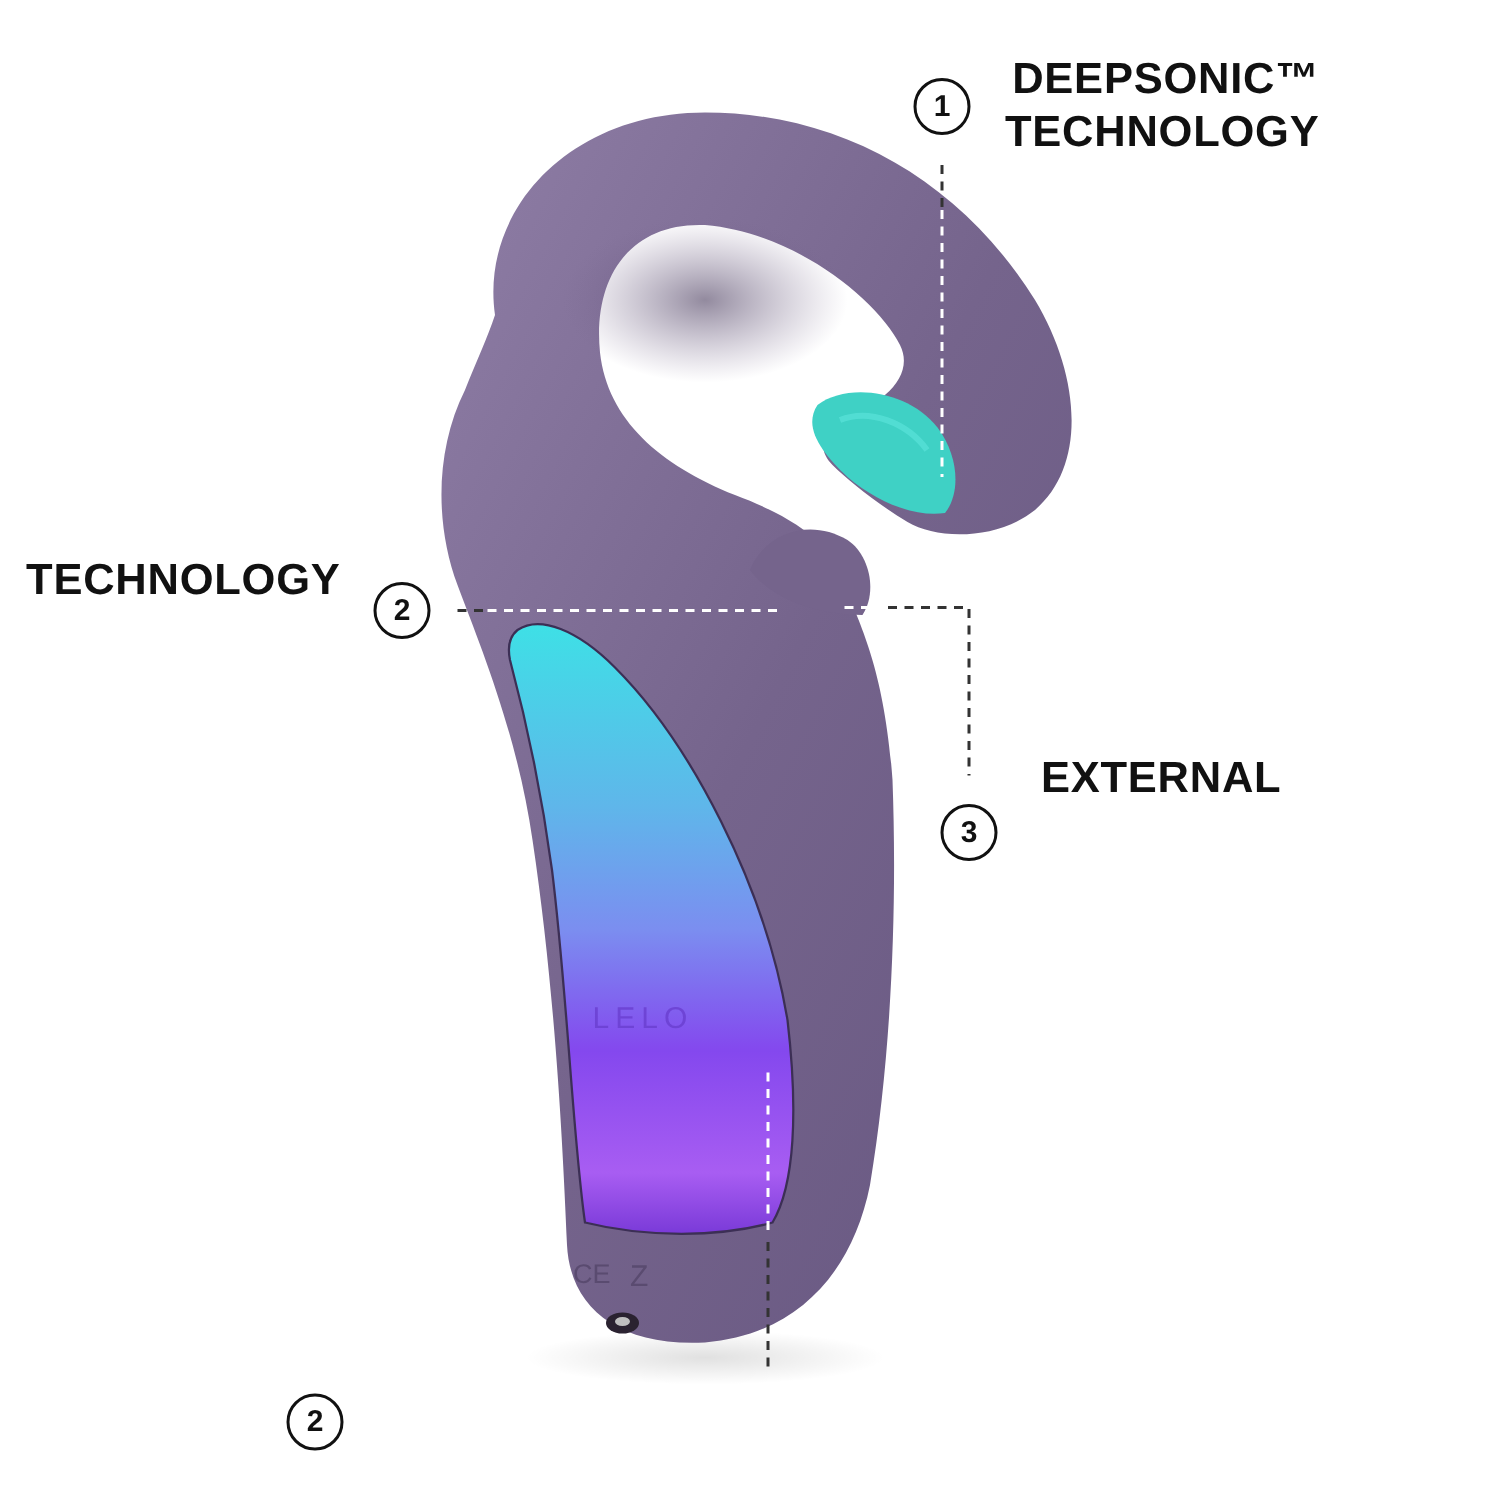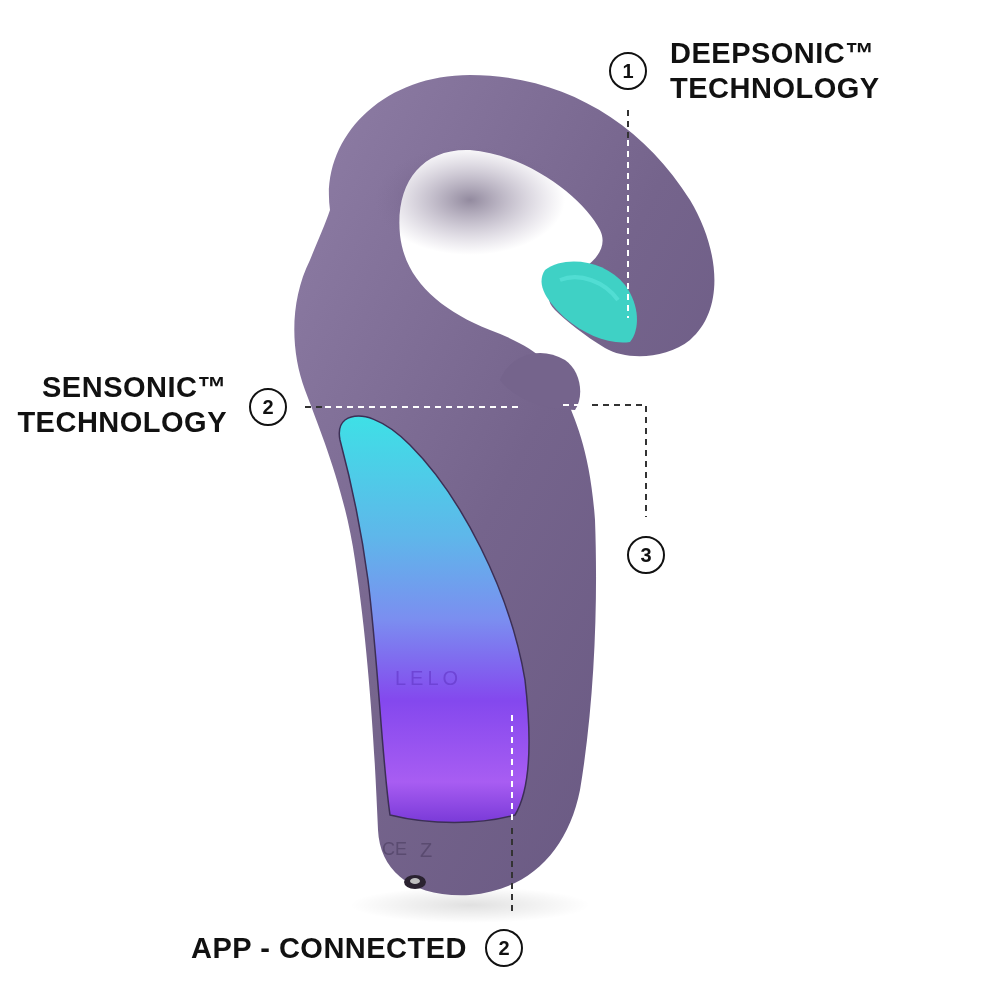--- a/index.html
+++ b/index.html
@@ -2,21 +2,21 @@
 <html><head>
   <meta charset="utf-8">
   <style>
     html, body { margin: 0; padding: 0; background: #ffffff; }
     body { width: 1000px; height: 1000px; position: relative; overflow: hidden;
            font-family: "Liberation Sans", "DejaVu Sans", sans-serif; }
     .canvas { position: absolute; left: 0; top: 0; width: 1000px; height: 1000px; }
     .product { position: absolute; left: 0; top: 0; width: 1000px; height: 1000px; }
     .label { position: absolute; font-weight: 700; color: #111111; font-size: 29px;
              line-height: 35px; letter-spacing: 0.5px; text-transform: uppercase; }
-    .label span { display: block; white-space: nowrap; }
+    .label span { display: block; white-space: nowrap; text-align: right; }
     .label.right { text-align: right; }
     .badge { position: absolute; width: 38px; height: 38px; border: 2.5px solid #111111;
              border-radius: 50%; box-sizing: border-box; display: flex; align-items: center;
              justify-content: center; font-weight: 700; font-size: 20px; color: #111111;
              background: #ffffff; }
     .inline-row { position: absolute; display: flex; align-items: center; gap: 18px; }
     .inline-row .txt { font-weight: 700; font-size: 29px; color: #111111; letter-spacing: 0.5px; white-space: nowrap; }
     .inline-row .badge { position: static; }
   </style>
 </head>
@@ -118,27 +118,26 @@
     <line x1="512" y1="828" x2="512" y2="915" stroke="#333" stroke-width="2" stroke-dasharray="6 5"></line>
   </svg>
 
   <div class="badge" style="left:609px; top:52px;">1</div>
   <div class="label" style="left:670px; top:36px;">
     <span>DEEPSONIC™</span>
     <span>TECHNOLOGY</span>
   </div>
 
   <div class="label right" style="right:773px; top:370px;">
-    <span>SENSONIC™</span>
     <span>TECHNOLOGY</span>
   </div>
   <div class="badge" style="left:249px; top:388px;">2</div>
 
   <div class="badge" style="left:627px; top:536px;">3</div>
   <div class="label" style="left:694px; top:502px;">
+    <span>EXTERNAL</span>
   </div>
 
   <div class="inline-row" style="left:191px; top:929px;">
-    <span class="txt">APP - CONNECTED</span>
     <div class="badge">2</div>
   </div>
 
 </div>
 
 </body></html>

